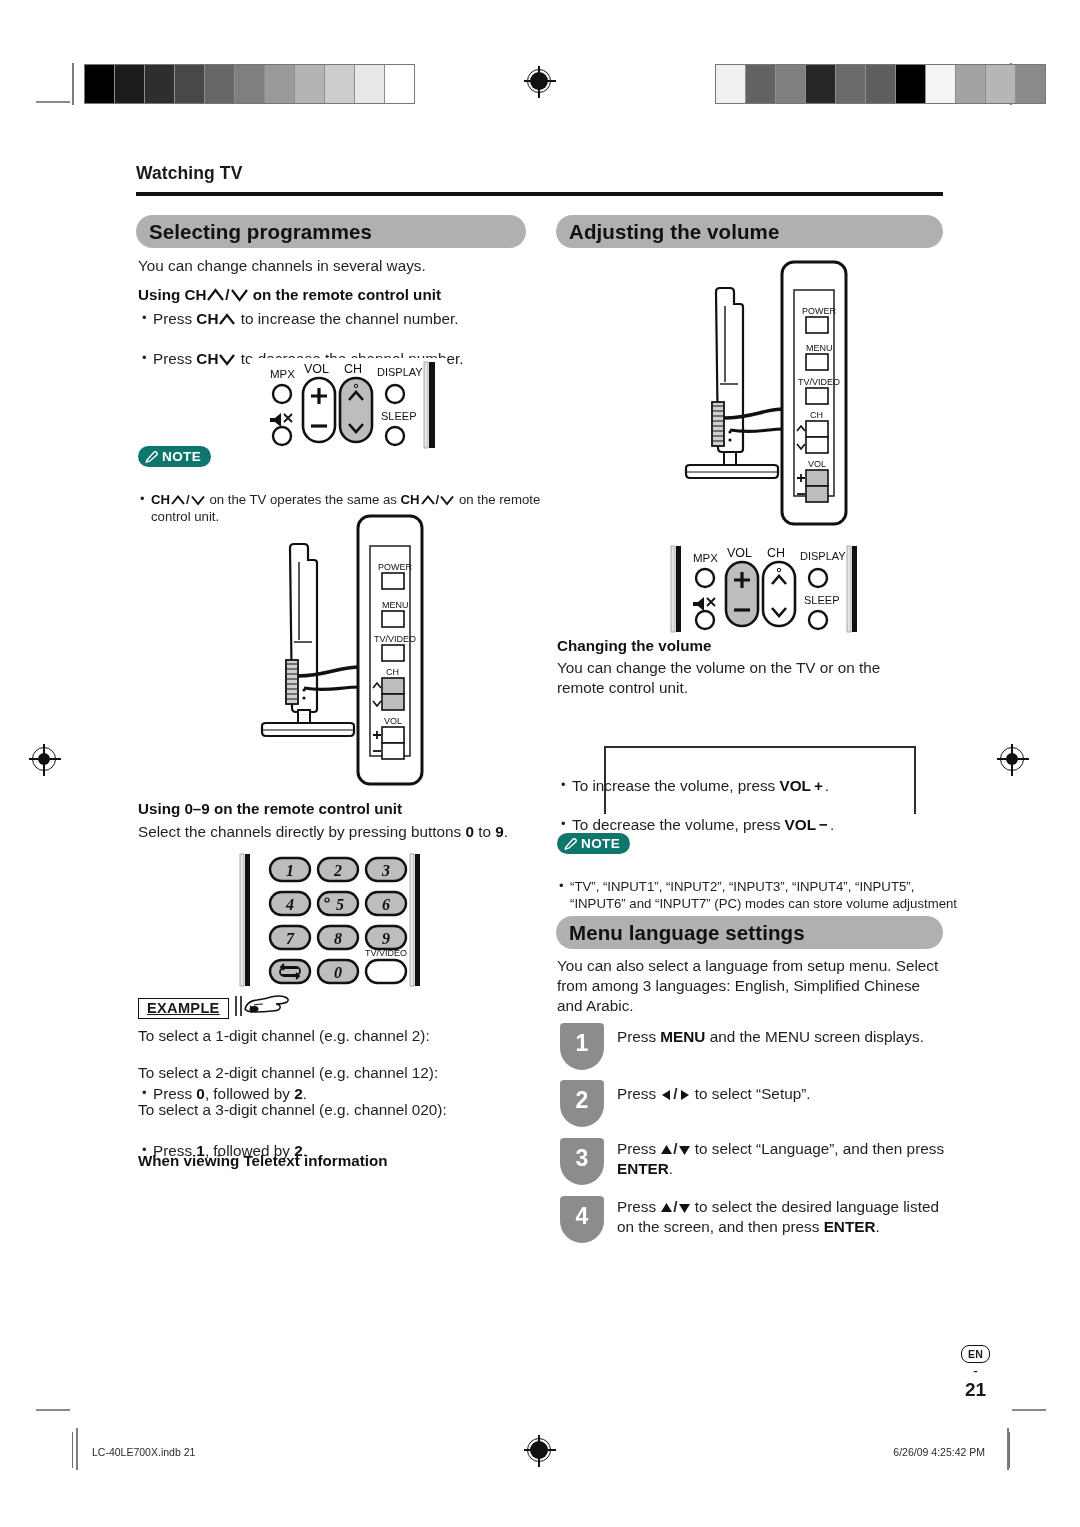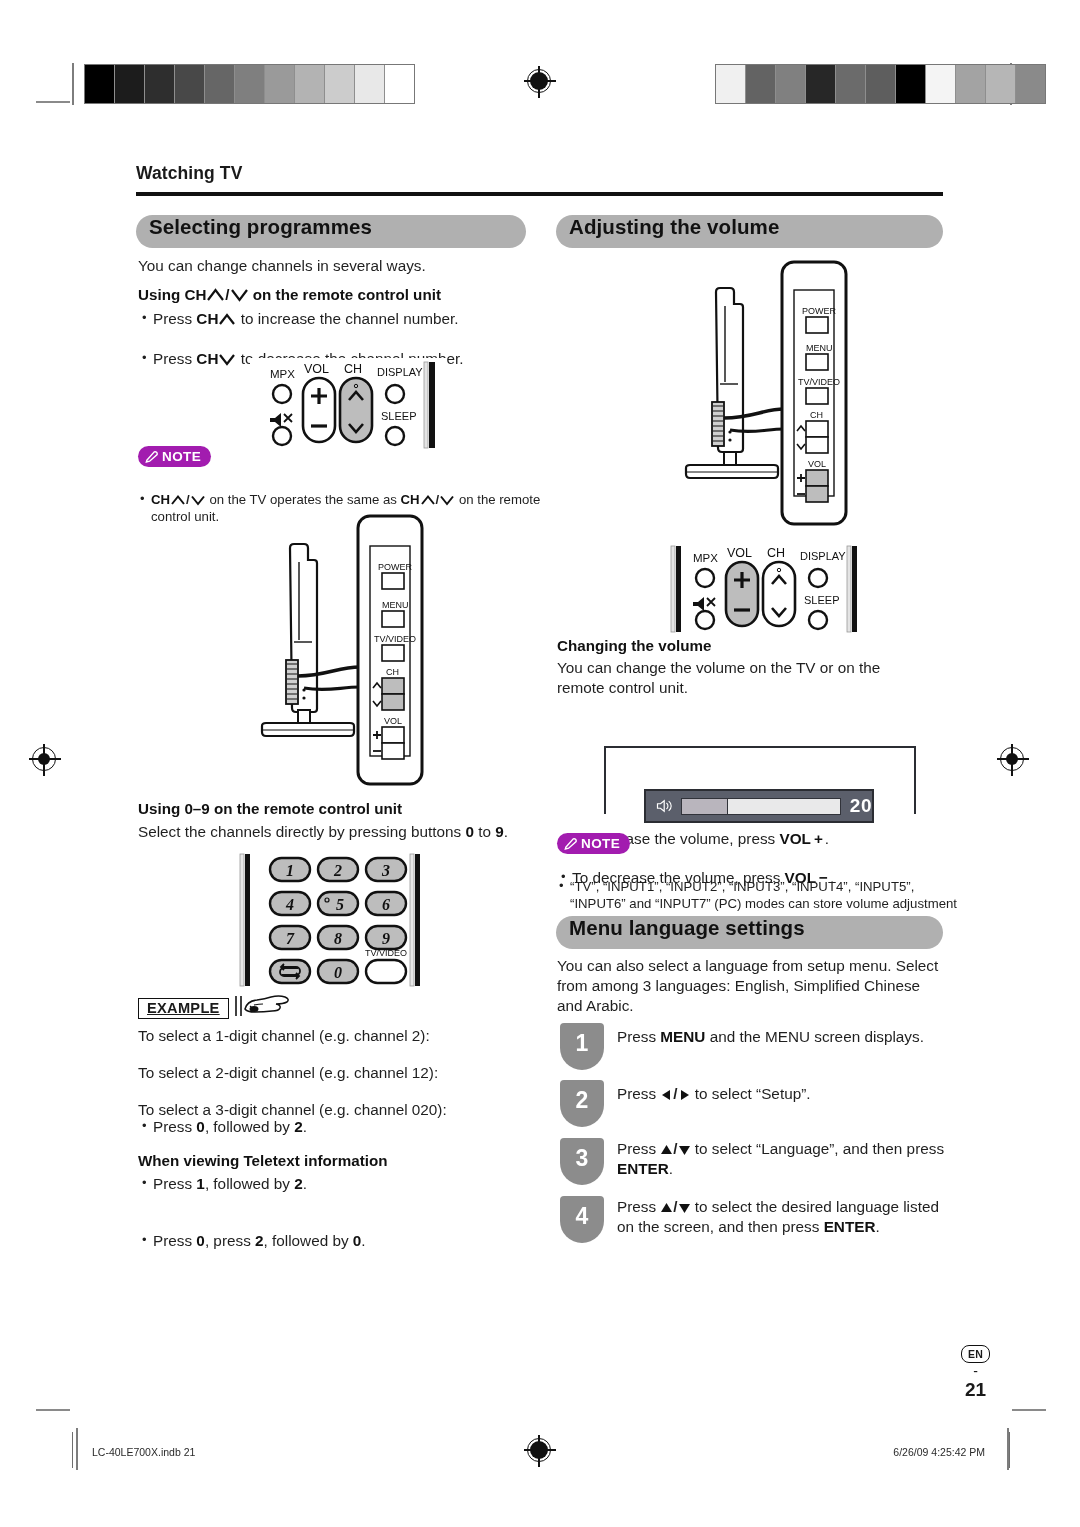--- a/index.html
+++ b/index.html
@@ -23,36 +23,36 @@
   .wedge i{display:block;width:29px;height:38px;border-right:1px solid #8e8e8e;}
   .wedge i:last-child{border-right:none;}
   .vbar{position:absolute;width:2px;background:#7d7d7d;}
 
   
   .running-head{position:absolute;left:136px;top:163px;font-size:17.5px;font-weight:bold;letter-spacing:.1px;}
   .head-rule{position:absolute;left:136px;top:192px;width:807px;height:4px;background:#111;}
 
   .section-bar{
     position:absolute;height:33px;background:#b0b0b0;border-radius:17px;
-    display:flex;align-items:flex-start;
+    display:flex;align-items:center;
   }
   .section-bar span{font-size:20.5px;font-weight:bold;color:#111;padding-left:13px;letter-spacing:.1px;}
 
   .col{position:absolute;}
   .body-txt{font-size:15.3px;line-height:20px;color:#1f1f1f;}
   .sub-h{font-size:15.2px;font-weight:bold;color:#111;line-height:20px;}
   b.k{font-weight:bold;color:#111;}
   .bul{position:relative;padding-left:13px;}
   .bul:before{content:"\2022";position:absolute;left:2px;top:-1px;font-size:13px;}
 
   
   .gl{display:inline-block;vertical-align:-2px;}
 
   
-  .note-badge{display:inline-flex;align-items:center;height:21px;background:#a21caf;border-radius:11px;padding:0 10px 0 6px;}
+  .note-badge{display:inline-flex;align-items:center;height:21px;background:#0f766e;border-radius:11px;padding:0 10px 0 6px;}
   .note-badge .pen{width:15px;height:15px;margin-right:3px;}
   .note-badge .lbl{color:#fff;font-size:13.5px;font-weight:bold;letter-spacing:.4px;}
   .note-body{font-size:13.2px;line-height:17px;color:#1f1f1f;margin-top:23px;}
 
   
   .ex-wrap{display:flex;align-items:flex-end;height:24px;text-decoration:underline;}
   .ex-box{border:1.8px solid #111;padding:1px 8px 2px;font-size:14.6px;font-weight:bold;letter-spacing:.3px;}
   .ex-hand{margin-left:3px;}
 
   
@@ -325,34 +325,31 @@
         <path d="M22 12 q5 -1 9 -1" stroke="#111" stroke-width="1.2" fill="none"></path>
         <path d="M18 13 q3 2 2 5" stroke="#111" stroke-width="1.2" fill="none"></path>
         <ellipse cx="22" cy="16" rx="4.5" ry="3" fill="#111"></ellipse>
       </svg>
     </div>
   </div>
 
   <div class="col body-txt" style="left:138px;top:1026px;width:410px;">
     <span>To select a 1-digit channel (e.g. channel 2):</span>
   </div>
-  <div class="col body-txt bul" style="left:140px;top:1044px;width:410px;margin-top:33px;">
+  <div class="col body-txt bul" style="left:140px;top:1044px;width:410px;">
     <span>Press </span><b class="k">0</b><span>, followed by </span><b class="k">2</b><span>.</span>
   </div>
   <div class="col body-txt" style="left:138px;top:1063px;width:410px;">
     <span>To select a 2-digit channel (e.g. channel 12):</span>
   </div>
   <div class="col body-txt bul" style="left:140px;top:1081px;width:410px;">
     <span>Press </span><b class="k">1</b><span>, followed by </span><b class="k">2</b><span>.</span>
   </div>
   <div class="col body-txt" style="left:138px;top:1100px;width:410px;">
     <span>To select a 3-digit channel (e.g. channel 020):</span>
-  </div>
-  <div class="col body-txt bul" style="left:140px;top:1118px;width:410px;">
-    <span>Press </span><b class="k">0</b><span>, press </span><b class="k">2</b><span>, followed by </span><b class="k">0</b><span>.</span>
   </div>
 
   <div class="col sub-h" style="left:138px;top:1151px;width:420px;">
     <span>When viewing Teletext information</span>
   </div>
 
   <div class="section-bar" style="left:556px;top:215px;width:387px;">
     <span>Adjusting the volume</span>
   </div>
 
@@ -432,31 +429,20 @@
     <span>You can change the volume on the TV or on the remote control unit.</span>
   </div>
   <div class="col body-txt bul" style="left:559px;top:696px;width:390px;">
     <span>To increase the volume, press </span><b class="k">VOL</b><b class="k" style="padding-left:3px;">+</b><span style="padding-left:2px;">.</span>
   </div>
   <div class="col body-txt bul" style="left:559px;top:715px;width:390px;">
     <span>To decrease the volume, press </span><b class="k">VOL</b><b class="k" style="padding-left:3px;">−</b><span style="padding-left:2px;">.</span>
   </div>
 
   <div class="osd-frame" style="left:604px;top:746px;width:308px;height:66px;border-bottom:none;"></div>
-  <div class="osd" style="left:644px;top:789px;width:226px;height:30px;">
-    <svg class="spk" width="21" height="18" viewBox="0 0 21 18">
-      <path d="M2 6 l4 0 l5 -4 l0 14 l-5 -4 l-4 0 z" fill="none" stroke="#ffffff" stroke-width="1.6"></path>
-      <path d="M14 5 a5 5 0 0 1 0 8" fill="none" stroke="#ffffff" stroke-width="1.5"></path>
-      <path d="M17 2.5 a8 8 0 0 1 0 13" fill="none" stroke="#ffffff" stroke-width="1.5"></path>
-    </svg>
-    <div class="track">
-      <div class="fill" style="width: 29%;"></div>
-    </div>
-    <div class="val">20</div>
-  </div>
 
   <div style="position:absolute;left:557px;top:833px;">
     <div class="note-badge">
       <svg class="pen" viewBox="0 0 16 16">
         <path d="M3 12 L11 3 a2.4 2.4 0 0 1 3 3 L6 13 L2.5 13.8 Z" fill="none" stroke="#fff" stroke-width="1.5"></path>
       </svg>
       <span class="lbl">NOTE</span>
     </div>
     <div class="note-body bul" style="width:393px;">
       <span>“TV”, “INPUT1”, “INPUT2”, “INPUT3”,  “INPUT4”, “INPUT5”, “INPUT6” and “INPUT7” (PC) modes can store volume adjustment values separately.</span>

